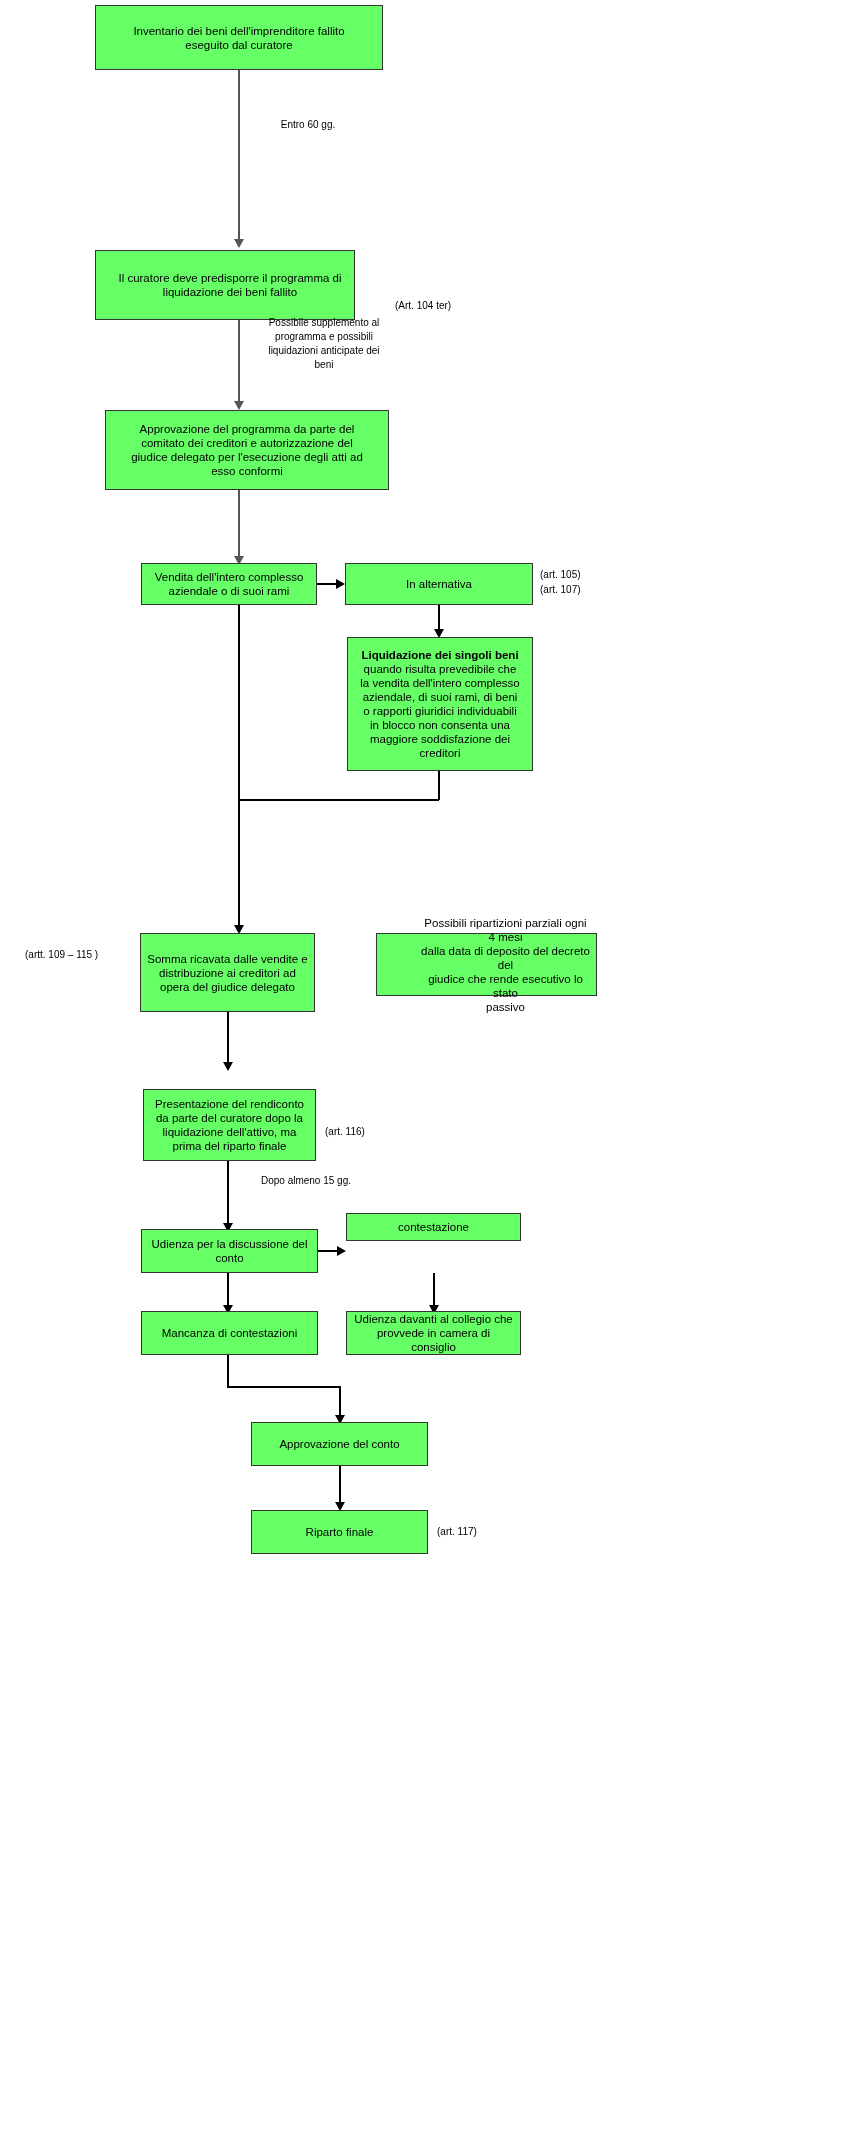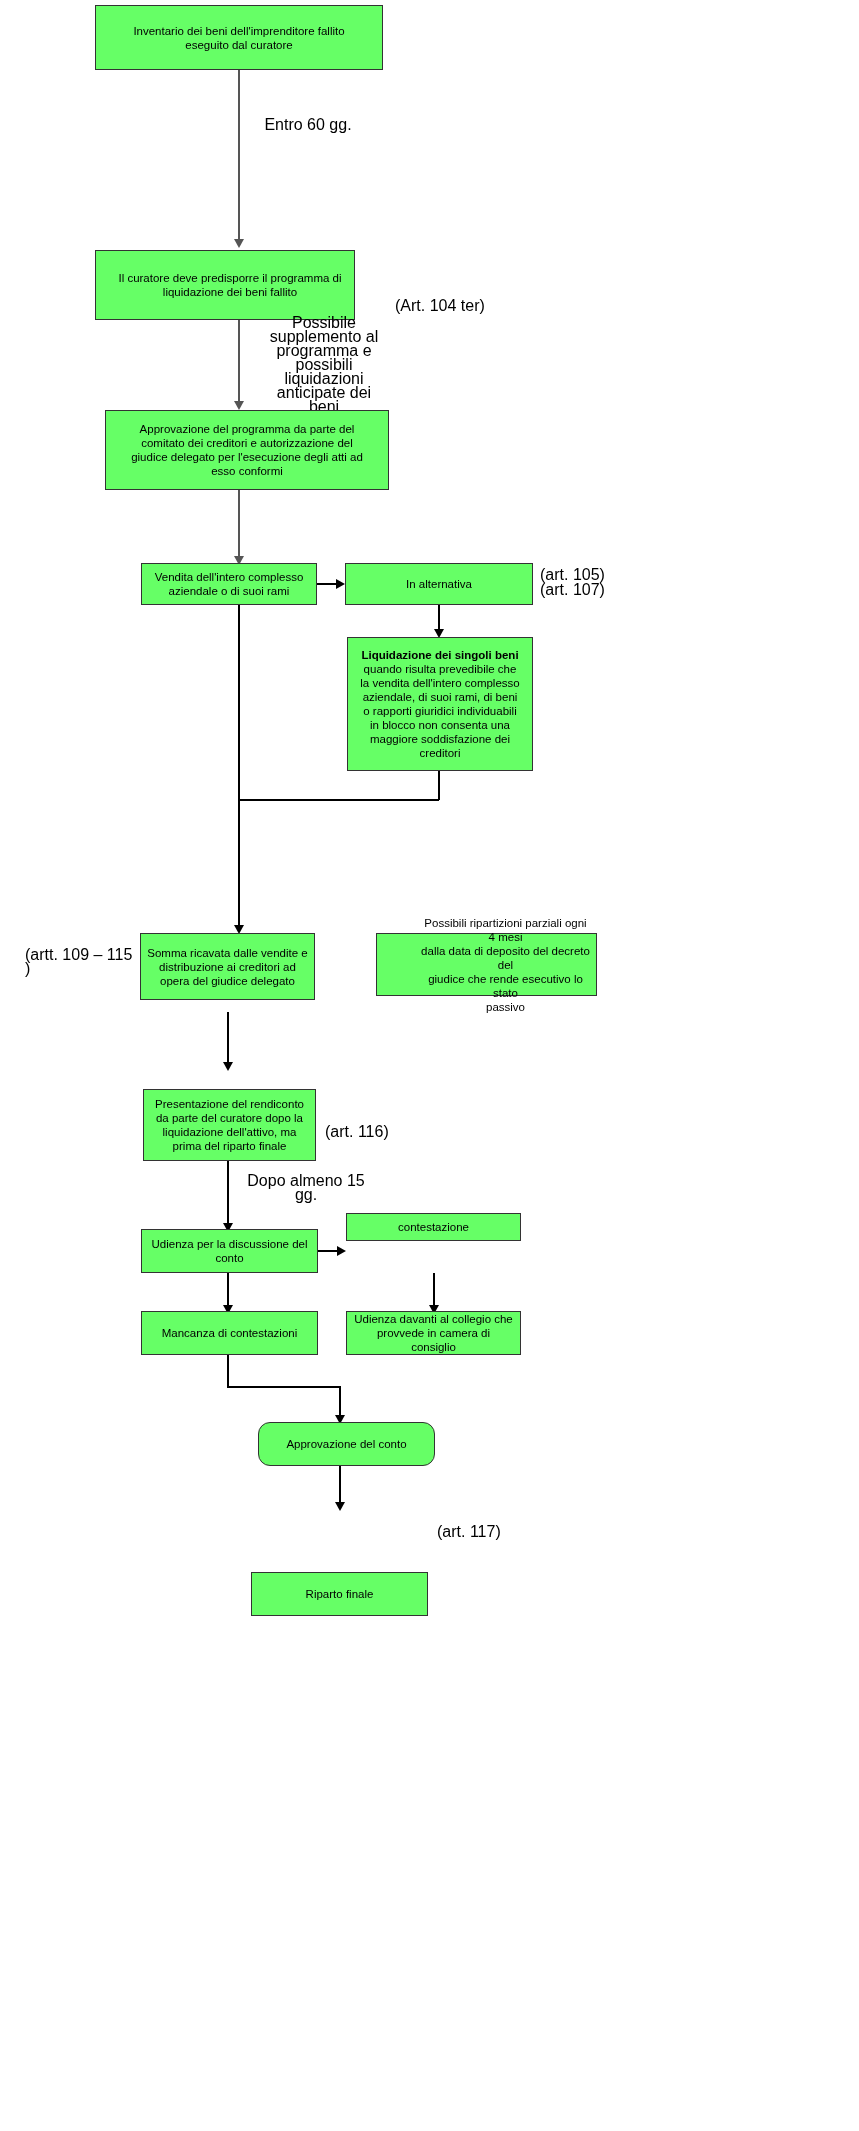--- a/index.html
+++ b/index.html
@@ -3,21 +3,21 @@
 <meta charset="utf-8">
 <style>
   html,body{margin:0;padding:0;background:#ffffff;}
   body{font-family:"Liberation Sans",sans-serif;}
   #canvas{position:relative;width:859px;height:2131px;background:#ffffff;overflow:hidden;}
   .node{position:absolute;background:#66ff66;border:1.5px solid #333333;box-sizing:border-box;
         display:flex;align-items:center;justify-content:center;text-align:center;
         color:#000000;font-size:11.5px;line-height:14px;padding:3px 6px;}
   .node .txt{width:100%;white-space:pre-line;}
   .node.bold-first .b{font-weight:bold;}
-  .label{position:absolute;color:#000000;font-size:16px;line-height:14px;text-align:center;white-space:pre-line;}
+  .label{position:absolute;color:#000000;font-size:10px;line-height:14px;text-align:center;white-space:pre-line;}
   .label.left{text-align:left;}
   .vline{position:absolute;background:#555555;width:1.5px;}
   .hline{position:absolute;background:#555555;height:1.5px;}
   .vline.dark,.hline.dark{background:#000000;}
   .arrow{position:absolute;width:0;height:0;border-left:5px solid transparent;
          border-right:5px solid transparent;border-top:9px solid #555555;}
   .arrow.dark{border-top-color:#000000;}
   .arrow-r{position:absolute;width:0;height:0;border-top:5px solid transparent;
          border-bottom:5px solid transparent;border-left:9px solid #000000;}
 </style>
@@ -89,21 +89,21 @@
 maggiore soddisfazione dei
 creditori</span>
   </div>
 
   <div class="vline dark" style="left:238px;top:605px;height:195px;"></div>
   <div class="vline dark" style="left:438px;top:771px;height:29px;"></div>
   <div class="hline dark" style="left:238px;top:799px;width:201px;"></div>
   <div class="vline dark" style="left:238px;top:799px;height:126px;"></div>
   <div class="arrow dark" style="left:234px;top:925px;"></div>
 
-  <div class="node" style="left:140px;top:933px;width:175px;height:67px;">
+  <div class="node" style="left:140px;top:933px;width:175px;height:79px;">
     <span class="txt">Somma ricavata dalle vendite e
 distribuzione ai creditori ad
 opera del giudice delegato</span>
   </div>
 
   <div class="label left" style="left:25px;top:948px;width:115px;">(artt. 109 – 115 )</div>
 
   <div class="node" style="left:376px;top:933px;width:221px;height:63px;padding-left:44px;">
     <span class="txt">Possibili ripartizioni parziali ogni 4 mesi
 dalla data di deposito del decreto del
@@ -153,26 +153,26 @@
 
   <div class="node" style="left:141px;top:1311px;width:177px;height:44px;">
     <span class="txt">Mancanza di contestazioni</span>
   </div>
 
   <div class="vline dark" style="left:227px;top:1355px;height:32px;"></div>
   <div class="hline dark" style="left:227px;top:1386px;width:113px;"></div>
   <div class="vline dark" style="left:339px;top:1386px;height:29px;"></div>
   <div class="arrow dark" style="left:335px;top:1415px;"></div>
 
-  <div class="node" style="left:258px;top:1422px;width:177px;height:44px;border-radius:12px;">
+  <div class="node" style="left:251px;top:1422px;width:177px;height:44px;">
     <span class="txt">Approvazione del conto</span>
   </div>
 
   <div class="vline dark" style="left:339px;top:1466px;height:36px;"></div>
   <div class="arrow dark" style="left:335px;top:1502px;"></div>
 
-  <div class="node" style="left:251px;top:1572px;width:177px;height:44px;">
+  <div class="node" style="left:251px;top:1510px;width:177px;height:44px;">
     <span class="txt">Riparto finale</span>
   </div>
 
   <div class="label left" style="left:437px;top:1525px;width:90px;">(art. 117)</div>
 
 </div>
 
 </body></html>

